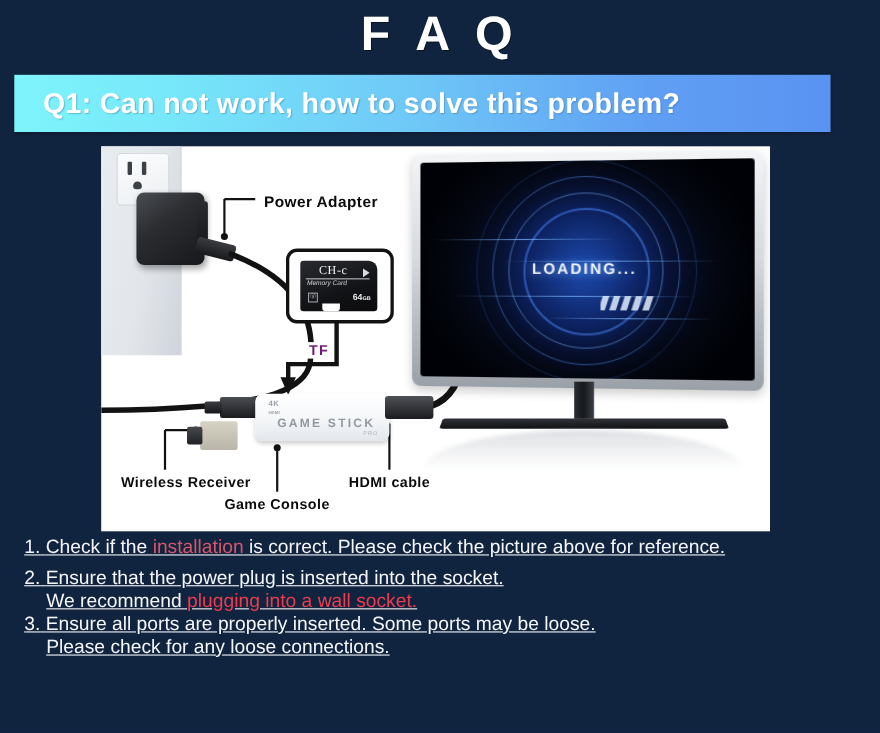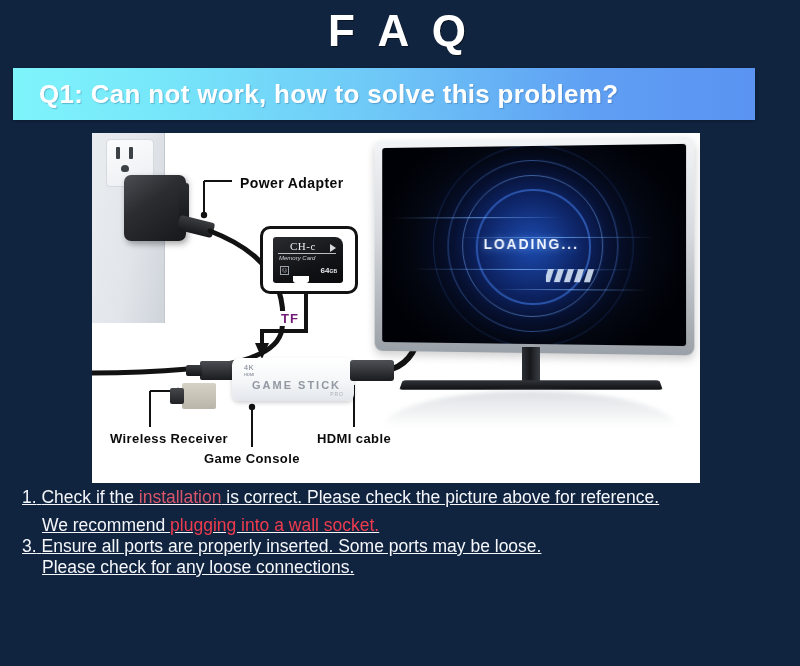--- a/index.html
+++ b/index.html
@@ -328,20 +328,24 @@
 
   <div class="notes">
 
     <div class="note-line">
       <span>1.</span>
       <span>Check if the </span><span class="hl-soft">installation</span><span> is correct. Please check the picture above for reference.</span>
     </div>
 
     <div class="gap"></div>
 
+    <div class="note-line">
+      <span>2.</span>
+      <span>Ensure that the power plug is inserted into the socket.</span>
+    </div>
     <div class="note-line indent">
       <span>We recommend </span><span class="hl-strong">plugging into a wall socket.</span>
     </div>
 
     <div class="note-line">
       <span>3.</span>
       <span>Ensure all ports are properly inserted. Some ports may be loose.</span>
     </div>
     <div class="note-line indent">
       <span>Please check for any loose connections.</span>

